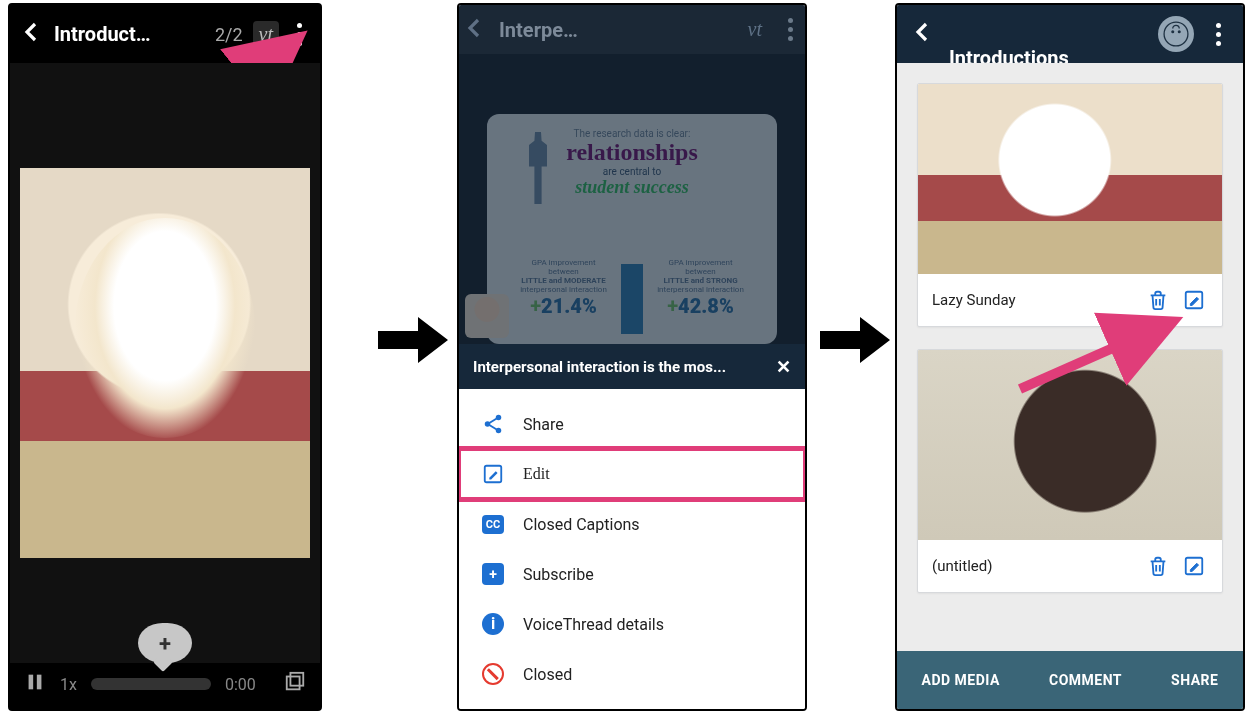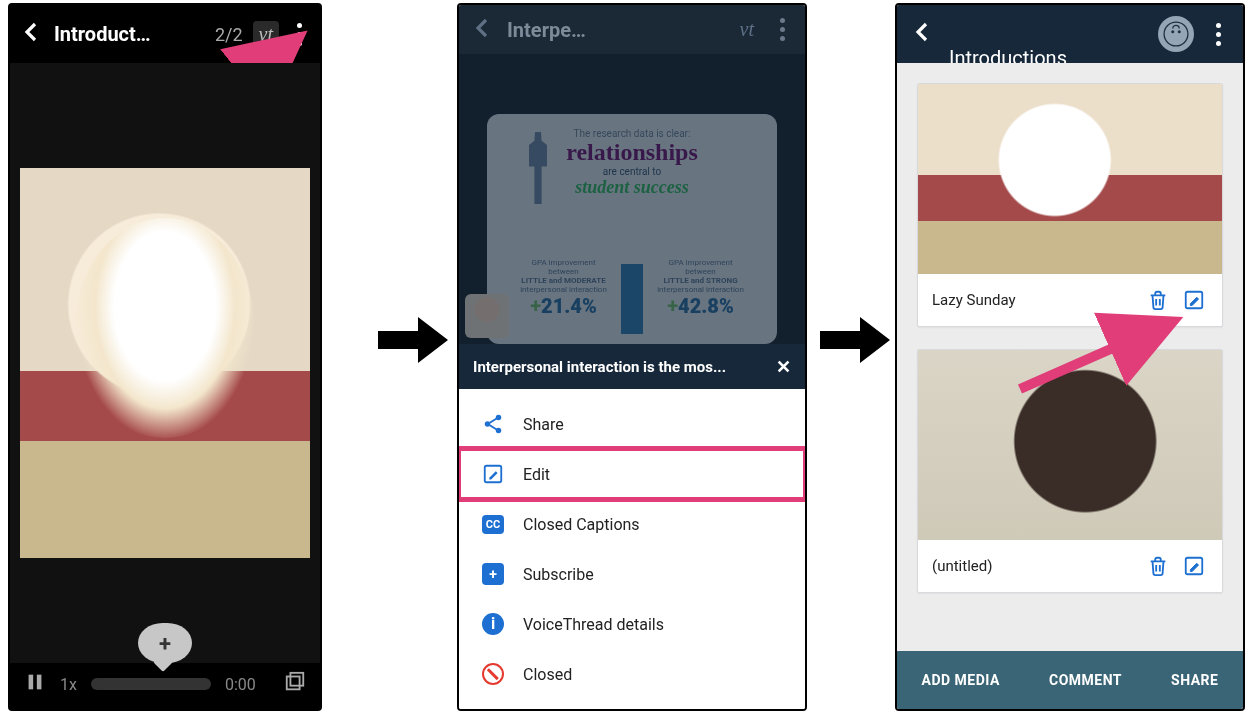--- a/index.html
+++ b/index.html
@@ -87,21 +87,21 @@
     display:flex; align-items:center; justify-content:center; font-weight:700; color:#333; font-size:22px;
   }
   .comment-bubble::after{content:""; position:absolute; bottom:-6px; left:18px; width:14px;height:14px;background:#c7c7c7;border-radius:2px; transform:rotate(45deg);}
   .pill { width:120px; height:12px; background:#333; border-radius:8px; }
   .spacer { flex:1; }
   .dup-icon svg, .pause-icon svg { width:22px; height:22px; fill:#aaa; }
 
   
   .s2-top {
     background:#1b2836; color:#7d8a99;
-    height:58px; display:flex; align-items:center; gap:12px; padding:0 12px;
+    height:58px; display:flex; align-items:center; gap:12px; padding:0 4px;
   }
   .s2-top .title { font-weight:700; font-size:20px; flex:1; white-space:nowrap; overflow:hidden; text-overflow:ellipsis;}
   .s2-imgwrap{
     background:#1b2836; height:340px; position:relative; display:flex; align-items:flex-end; justify-content:center;
   }
   .info-card{
     width:290px; height:230px; background:#d9e4eb; border-radius:12px;
     padding:14px 8px 8px; color:#3b5a7a; text-align:center; position:relative;
     font-size:11px;
   }
@@ -117,30 +117,30 @@
   .mini-bar{position:absolute; left:50%; bottom:10px; transform:translateX(-50%); width:22px; height:70px; background:#2f7fb5;}
   .avatar{position:absolute; left:6px; bottom:6px; width:44px;height:44px;border-radius:6px;background:radial-gradient(circle at 50% 35%,#f3d9c6 0 12px,#e8e0d4 13px);}  
   .s2-caption{
     background:#16283a; color:#fff; font-weight:700; display:flex; align-items:center; justify-content:space-between;
     padding:12px 14px; font-size:15px;
   }
   .s2-caption .x{font-size:18px;}
   .menu-list{background:#fff; flex:1; padding:10px 0;}
   .menu-item{display:flex; align-items:center; gap:18px; padding:13px 22px; font-size:16px; color:#222;}
   .menu-item .mi-icon{width:24px;height:24px; display:flex;align-items:center;justify-content:center;}
-  .hi-edit{outline:5px solid #e03d79; outline-offset:-2px;}
+  .hi-edit{outline:5px solid #e03d79; outline-offset:-2px;font-family:Liberation Serif, serif;}
   .cc-badge{background:#1d6fd1;color:#fff;font-weight:700;font-size:11px;border-radius:4px;padding:3px 4px;}
   .sq-badge{background:#1d6fd1;color:#fff;font-weight:700;font-size:14px;border-radius:4px;width:22px;height:22px;text-align:center;line-height:22px;}
   .info-badge{background:#1d6fd1;color:#fff;font-weight:700;border-radius:50%;width:22px;height:22px;text-align:center;line-height:22px;}
   .del-badge{border:2.5px solid #e53a2f;border-radius:50%;width:22px;height:22px;position:relative;}
   .del-badge::after{content:"";position:absolute;left:2px;right:2px;top:50%;height:2.5px;background:#e53a2f;transform:translateY(-50%) rotate(45deg);}
 
   
   .s3-header{height:58px;background:#16283a;color:#fff;display:flex;align-items:center;gap:14px;padding:0 14px;}
-  .s3-header .title{font-weight:400;font-size:20px;flex:1;margin-top:48px;}
+  .s3-header .title{font-weight:700;font-size:20px;flex:1;margin-top:48px;}
   .avatar-round{width:36px;height:36px;border-radius:50%;background:#94a6b5;display:flex;align-items:center;justify-content:center;}
   .s3-body{flex:1;background:#ececec;padding:20px;display:flex;flex-direction:column;gap:22px;overflow:hidden;}
   .card{background:#fff;border:1px solid #d7d9dc;border-radius:2px;overflow:hidden;box-shadow:0 1px 2px rgba(0,0,0,.05);}
   .card .thumb{height:190px;}
   .thumb.cat1{background:
     radial-gradient(circle at 45% 40%,#fff 0 55px,transparent 57px),
     linear-gradient(180deg,#ecdfca 0 48%, #a54a4a 48% 72%, #c9b78d 72% 100%);
   }
   .thumb.cat2{background:
     radial-gradient(circle at 55% 48%, #3a2c27 0 70px, transparent 72px),

